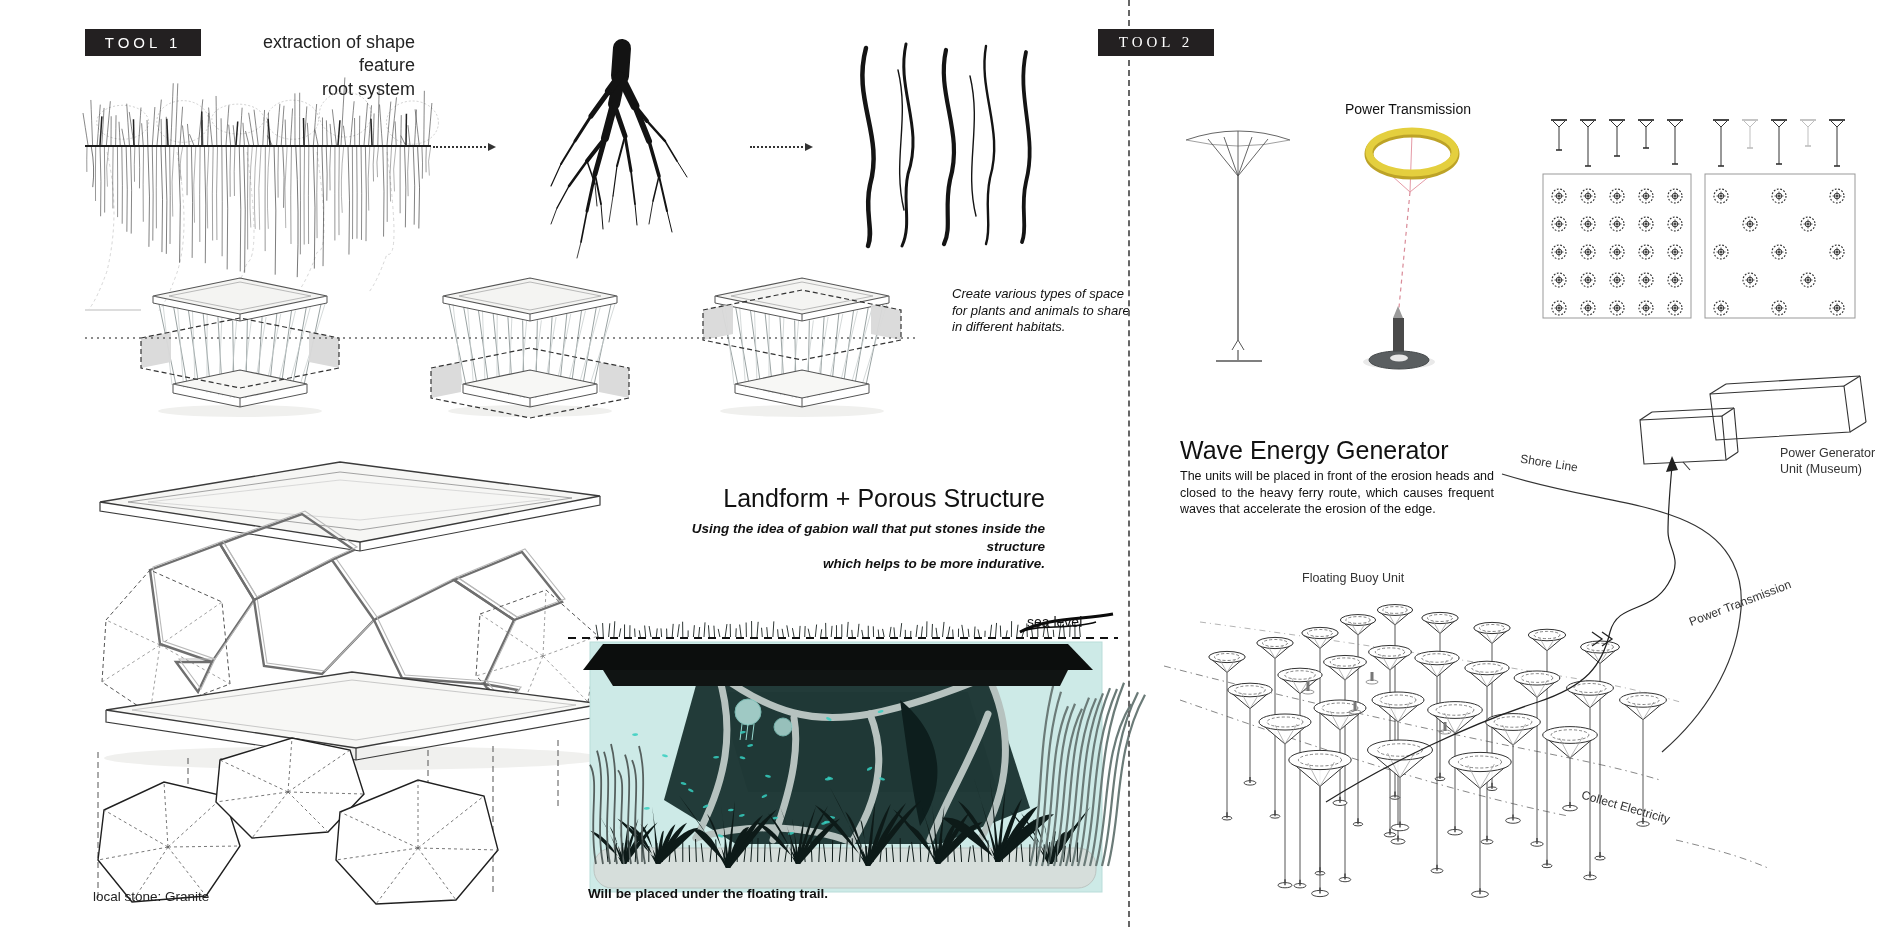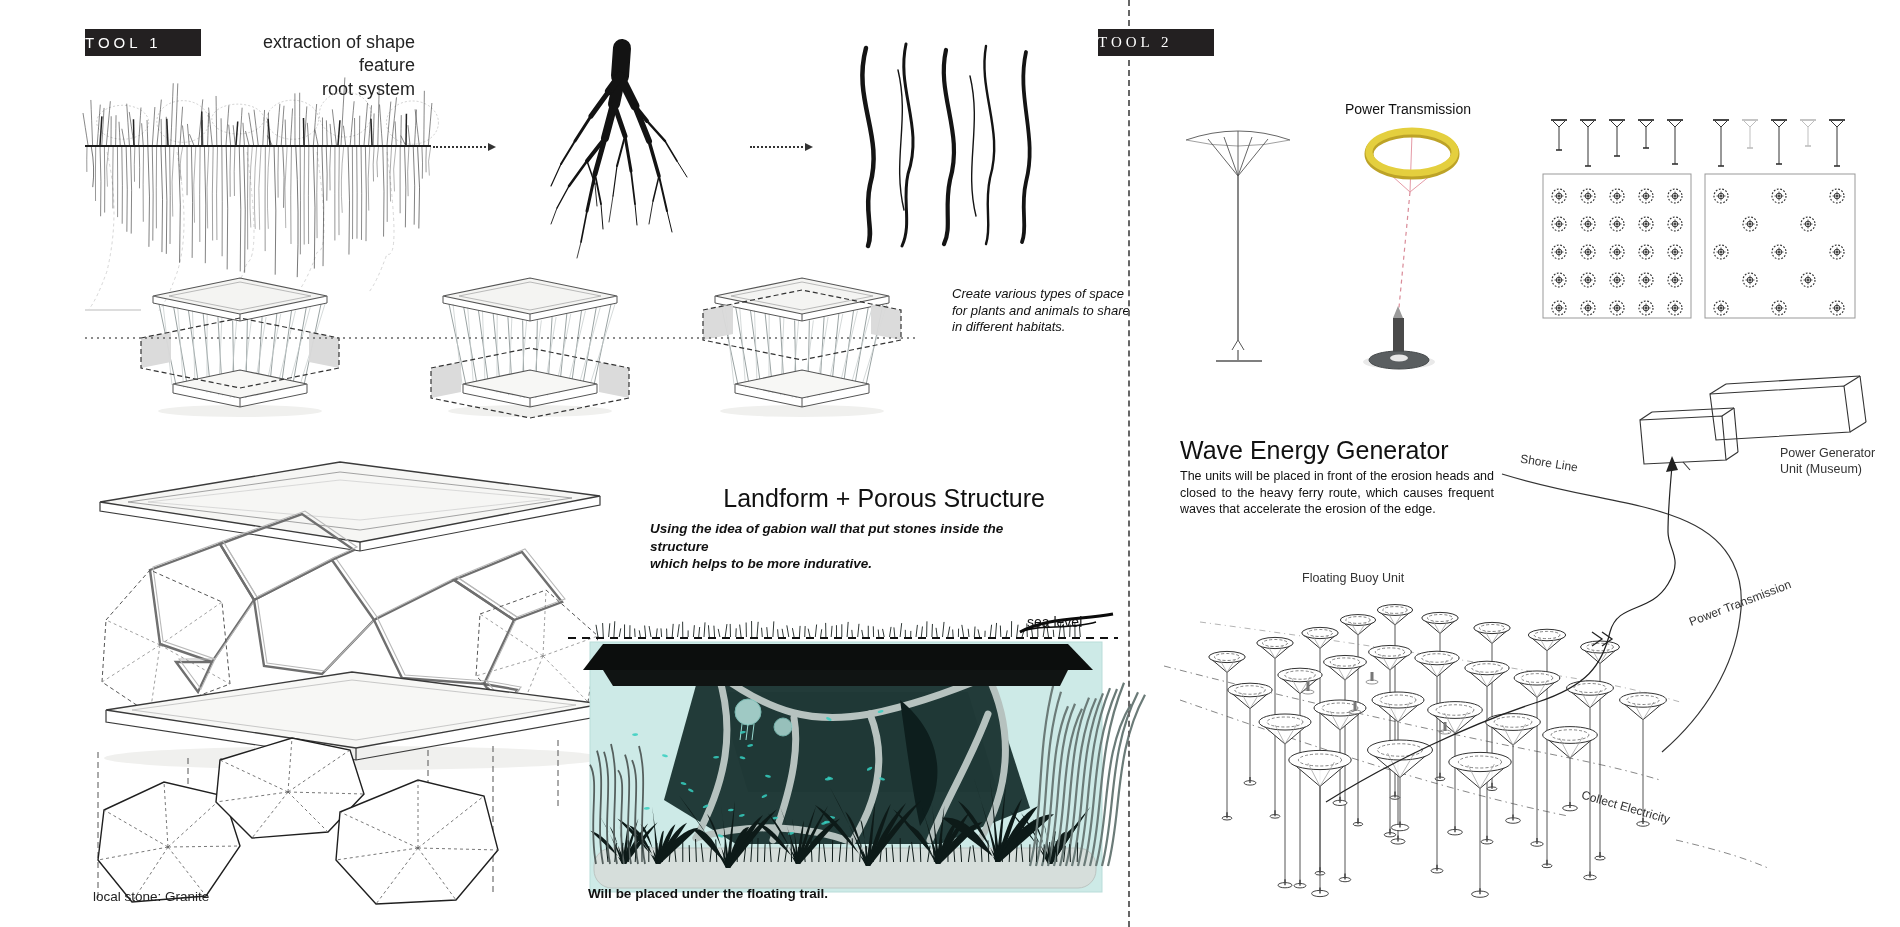--- a/index.html
+++ b/index.html
@@ -2,26 +2,26 @@
 <html><head>
 <meta charset="utf-8">
 <title>Design Tools Board</title>
 <style>
   html,body{margin:0;padding:0;background:#fff;}
   #board{position:relative;width:1900px;height:927px;background:#ffffff;overflow:hidden;
          font-family:"Liberation Sans",sans-serif;color:#1c1c1c;}
   .abs{position:absolute;}
   .lbl{position:absolute;color:#1c1c1c;}
   .pre{white-space:pre-line;}
-  .tag{position:absolute;background:#232021;color:#fff;text-align:left;
+  .tag{position:absolute;background:#232021;color:#fff;text-align:center;
        font-size:15px;letter-spacing:4px;line-height:27px;height:27px;width:116px;}
   .caption{left:215px;top:31px;width:200px;text-align:right;font-size:18px;line-height:1.3;color:#232323;}
   .space-note{left:952px;top:286px;width:185px;font-size:13px;font-style:italic;font-weight:500;line-height:1.28;color:#111;}
   .landform-title{left:650px;top:484px;width:395px;text-align:right;font-size:25px;color:#111;}
-  .landform-sub{left:650px;top:520px;width:395px;text-align:left;font-size:13.5px;font-style:italic;font-weight:600;line-height:1.3;color:#111;}
+  .landform-sub{left:650px;top:520px;width:395px;text-align:right;font-size:13.5px;font-style:italic;font-weight:600;line-height:1.3;color:#111;}
   .sea-level{left:1027px;top:614px;font-size:14px;color:#111;}
   .local-stone{left:93px;top:889px;font-size:13.5px;color:#222;}
   .placement-note{left:588px;top:886px;font-size:13.5px;font-weight:600;color:#111;}
   .pt-label{left:1345px;top:101px;font-size:14px;color:#111;}
   .wave-title{left:1180px;top:436px;font-size:25px;color:#111;}
   .wave-para{left:1180px;top:468px;width:314px;font-size:12.5px;line-height:1.32;text-align:justify;color:#111;}
   .shore-line{left:1520px;top:456px;font-size:12px;transform:rotate(9deg);color:#333;}
   .pgu{left:1752px;top:446px;font-size:12.5px;line-height:1.25;color:#333;margin-left:28px;}
   .fbu{left:1302px;top:571px;font-size:12.5px;color:#333;}
   .pt-flow{left:1686px;top:596px;font-size:12px;transform:rotate(-21deg);color:#333;}

